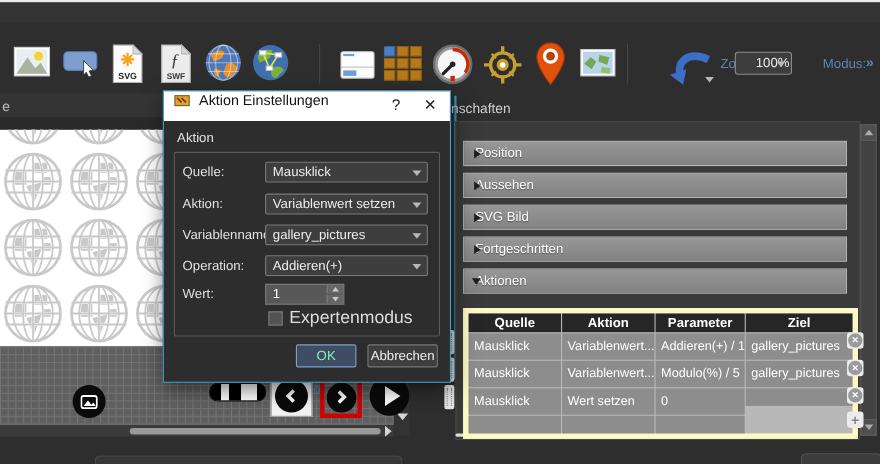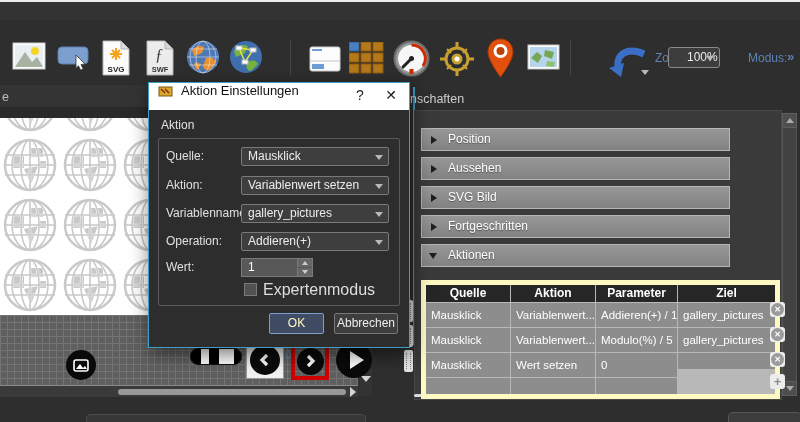--- a/index.html
+++ b/index.html
@@ -64,23 +64,23 @@
   .ctl-play{position:absolute;left:336px;top:342px;width:36px;height:36px;border-radius:50%;
             background:#0a0a0a;display:flex;align-items:center;justify-content:center;z-index:3;cursor:pointer;}
   .play-tri{width:0;height:0;border-top:9px solid transparent;border-bottom:9px solid transparent;
             border-left:14px solid #fff;margin-left:5px;}
 
   
   .props-header{position:absolute;left:385px;top:92px;font-size:12.5px;color:#cfcfcf;z-index:2;}
   .panel-edge{position:absolute;left:413px;top:87px;width:2px;height:258px;background:#3f9ec6;}
   .panel-box{position:absolute;left:414px;top:110px;width:368px;height:290px;background:#3a3a3a;
              border:1px solid #484848;box-sizing:border-box;}
-  .section{position:absolute;left:421px;width:309px;height:23px;box-sizing:border-box;cursor:pointer;
+  .section{position:absolute;left:421px;width:349px;height:23px;box-sizing:border-box;cursor:pointer;
            background:linear-gradient(#979797,#828282);border:1px solid #b6b6b6;color:#fff;
-           font-size:12px;line-height:21px;padding-left:26px;text-shadow:0 1px 1px rgba(0,0,0,.4);}
+           font-size:12px;line-height:21px;padding-left:10px;text-shadow:0 1px 1px rgba(0,0,0,.4);}
   .section .arr-r{position:absolute;left:9px;top:7px;}
   .section .arr-d{position:absolute;left:7px;top:8px;width:0;height:0;
                   border-left:4px solid transparent;border-right:4px solid transparent;
                   border-top:6px solid #1e1e1e;}
   .action-table{position:absolute;left:421px;top:280px;display:grid;
                 grid-template-columns:84px 84px 81px 97px;gap:1px;background:#b8b8b8;
                 border:5px solid #fef9c3;z-index:5;}
   .th{background:#262626;color:#fff;font-weight:bold;font-size:12px;text-align:center;
       line-height:17px;height:17px;}
   .td{background:#8d8d8d;color:#fff;font-size:11.5px;line-height:24px;height:24px;padding-left:5px;
@@ -133,21 +133,21 @@
   .sb.up{top:0;} .sb.dn{bottom:0;}
   .sb .t-up{width:0;height:0;border-left:3px solid transparent;border-right:3px solid transparent;
             border-bottom:4px solid #ccc;}
   .sb .t-dn{width:0;height:0;border-left:3px solid transparent;border-right:3px solid transparent;
             border-top:4px solid #ccc;}
   .cb{position:absolute;left:95px;width:13px;height:13px;background:#525252;border:1px solid #7a7a7a;
       box-sizing:border-box;cursor:pointer;}
   .cb-label{position:absolute;left:114px;font-size:16px;color:#dedede;line-height:14px;}
   .btn{position:absolute;height:21px;font-size:12px;text-align:center;line-height:19px;
        border-radius:2px;box-sizing:border-box;cursor:pointer;}
-  .btn-ok{left:120px;width:55px;background:#3f4c63;border:1px solid #7ba0d0;color:#fef9c3;}
+  .btn-ok{left:120px;width:55px;background:#3f4c63;border:1px solid #7ba0d0;color:#86efac;}
   .btn-cancel{left:185px;width:64px;background:#3e3e3e;border:1px solid #777;color:#eee;}
 </style>
 </head>
 <body>
 
 <div class="app">
 
   <svg width="0" height="0" style="position:absolute" aria-hidden="true">
     <symbol id="globe-sym" viewBox="0 0 56 56">
       <g fill="#c9c9c9" stroke="none">

